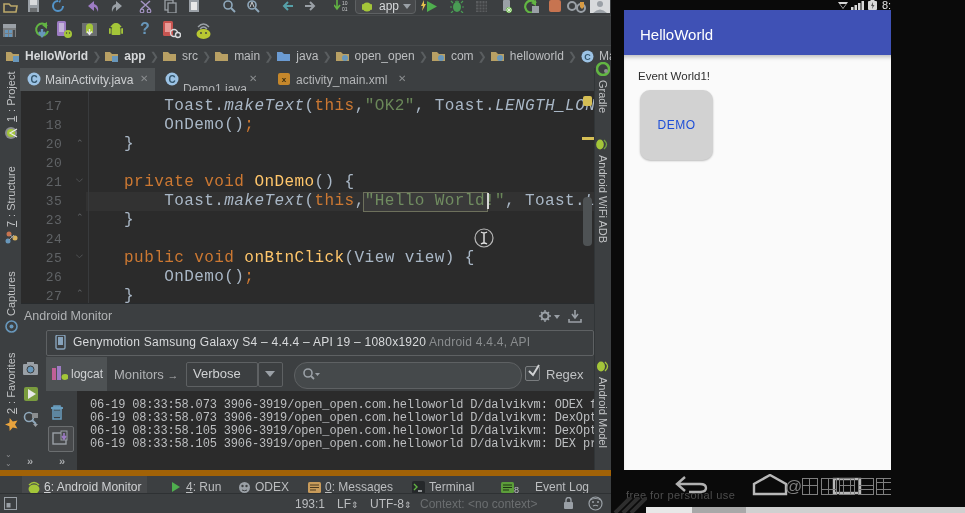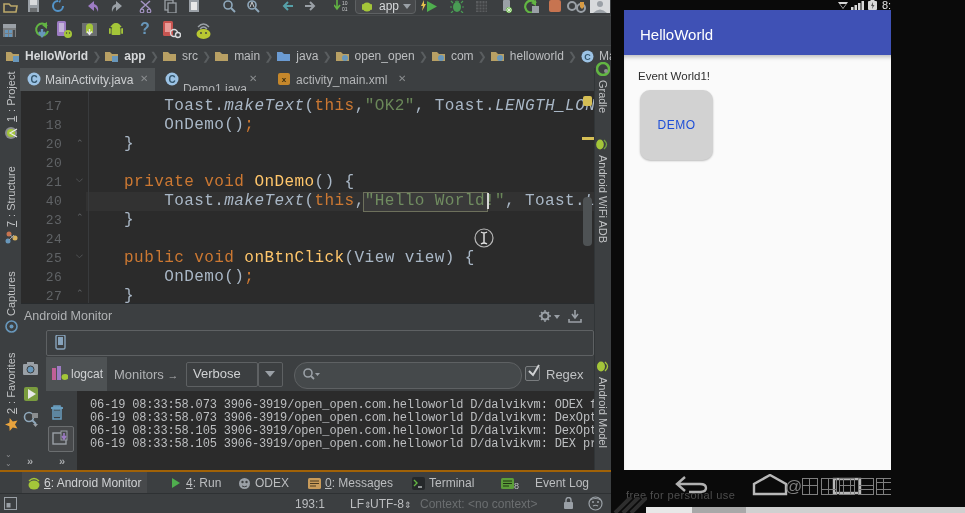--- a/index.html
+++ b/index.html
@@ -278,21 +278,21 @@
 
   <div class="a" id="editor" style="left:21px;top:91px;width:573px;height:212px;background:#2b2b2b;overflow:hidden">
 
     <div class="a" style="left:65px;top:101px;width:508px;height:19px;background:#323232"></div>
     <div class="a" style="left:67px;top:0;width:1px;height:212px;background:#393b3d"></div>
     <div class="num" style="top:6px">17</div>
       <div class="num" style="top:25px">18</div>
       <div class="num" style="top:44px">20</div>
       <div class="num" style="top:63px">20</div>
       <div class="num" style="top:82px">21</div>
-      <div class="num" style="top:101px">40</div>
+      <div class="num" style="top:101px">35</div>
       <div class="num" style="top:120px">23</div>
       <div class="num" style="top:139px">24</div>
       <div class="num" style="top:158px">25</div>
       <div class="num" style="top:177px">26</div>
       <div class="num" style="top:196px">27</div>
     <pre class="cl" style="left:63px;top:6px">        Toast.<span class="it">makeText</span>(<span class="kw">this</span>,<span class="st">"OK2"</span>, Toast.<span class="it">LENGTH_LON</span></pre>
     <pre class="cl" style="left:63px;top:25px">        OnDemo()<span class="kw">;</span></pre>
     <pre class="cl" style="left:63px;top:44px">    }</pre>
     <pre class="cl" style="left:63px;top:82px">    <span class="kw">private void </span><span class="fn">OnDemo</span>() {</pre>
     <pre class="cl" style="left:63px;top:101px">        Toast.<span class="it">makeText</span>(<span class="kw">this</span>,<span class="st">"Hello World!"</span>, Toast.<span class="it">LE</span></pre>
@@ -328,20 +328,21 @@
     <svg class="a" style="left:547px;top:6px" width="14" height="13">
         <path d="M7 0 L7 7 M4 4 L7 8 L10 4" stroke="#9aa0a6" stroke-width="1.6" fill="none"></path>
         <path d="M1 9 L1 12 L13 12 L13 9" stroke="#9aa0a6" stroke-width="1.6" fill="none"></path>
       </svg>
 
     <div class="a" style="left:25px;top:26px;width:546px;height:24px;border:1px solid #5e6163;border-radius:2px"></div>
     <svg class="a" style="left:34px;top:31px" width="11" height="15">
         <rect x="1" y="0" width="9" height="14" rx="1.5" fill="none" stroke="#87a3bb" stroke-width="1.4"></rect>
         <rect x="3" y="2" width="5" height="8" fill="#87a3bb"></rect>
       </svg>
+    <div class="a" style="left:52px;top:31px;font-size:12px;letter-spacing:0.25px;color:#d8dadc;white-space:nowrap">Genymotion Samsung Galaxy S4 – 4.4.4 – API 19 – 1080x1920 <span style="color:#8a8d8f">Android 4.4.4, API</span></div>
 
     <div class="a" style="left:25px;top:53px;width:61px;height:34px;background:#4e5254"></div>
     <svg class="a" style="left:31px;top:62px" width="16" height="15">
         <rect x="0" y="2" width="4" height="12" fill="#c06097"></rect>
         <rect x="5" y="0" width="4" height="14" fill="#9d7cc4"></rect>
         <ellipse cx="13" cy="11" rx="3.5" ry="3" fill="#a4c639"></ellipse>
       </svg>
     <div class="a" style="left:50px;top:63px;font-size:12px;color:#d0d2d4">logcat</div>
     <div class="a" style="left:93px;top:63px;font-size:13px;color:#b0b2b4">Monitors <span style="font-size:11px">→</span></div>
     <div class="a" style="left:165px;top:58px;width:70px;height:23px;border:1px solid #5e6163;border-radius:2px"></div>
@@ -410,21 +411,21 @@
       <span>Android WiFi ADB</span>
     </div>
   <div class="vr" style="left:611px;top:360px">
       <svg width="13" height="13">
         <ellipse cx="6.5" cy="8" rx="5" ry="4" fill="#a4c639"></ellipse>
         <path d="M2 4 Q6.5 -1 11 4" fill="none" stroke="#a4c639" stroke-width="1.4"></path>
       </svg>
       <span>Android Model</span>
     </div>
 
-  <div class="a" id="btoolbar" style="left:0;top:470px;width:612px;height:23px;background:#3c3f41;border-top:2px solid #a16207">
+  <div class="a" id="btoolbar" style="left:0;top:470px;width:612px;height:23px;background:#3c3f41;border-top:6px solid #a16207">
     <div class="a" style="left:22px;top:0;width:125px;height:22px;background:#47494b"></div>
     <svg class="a" style="left:27px;top:5px" width="14" height="13">
         <ellipse cx="7" cy="8" rx="5.5" ry="4.5" fill="#a4c639"></ellipse>
         <path d="M2 4 Q7 -1 12 4" fill="none" stroke="#a4c639" stroke-width="1.5"></path>
       </svg>
     <div class="a t" style="left:44px;top:4px;color:#d0d2d4"><u>6</u>: Android Monitor</div>
     <svg class="a" style="left:170px;top:5px" width="12" height="12">
         <path d="M2 1 L10 6 L2 11 Z" fill="#4fae4e"></path>
       </svg>
     <div class="a t" style="left:186px;top:4px"><u>4</u>: Run</div>
@@ -453,21 +454,21 @@
     <div class="a" style="left:514px;top:9px;color:#c0c2c4;font-size:9px">8</div>
     <div class="a t" style="left:535px;top:4px">Event Log</div>
   </div>
 
   <div class="a" id="status" style="left:0;top:493px;width:612px;height:20px;background:#3c3f41;border-top:1px solid #2e3133">
     <svg class="a" style="left:4px;top:3px" width="13" height="13">
         <rect x="0.5" y="0.5" width="12" height="12" fill="none" stroke="#9aa0a6" stroke-width="1"></rect>
         <rect x="2.5" y="6" width="4" height="4.5" fill="#9aa0a6"></rect>
       </svg>
     <div class="a t" style="left:295px;top:3px">193:1</div>
-    <div class="a t" style="left:350px;top:3px">LF<span style="font-size:9px">⇕</span></div>
+    <div class="a t" style="left:337px;top:3px">LF<span style="font-size:9px">⇕</span></div>
     <div class="a t" style="left:370px;top:3px">UTF-8<span style="font-size:9px">⇕</span></div>
     <div class="a t" style="left:420px;top:3px;color:#6b6e70">Context: &lt;no context&gt;</div>
     <svg class="a" style="left:563px;top:3px" width="11" height="13">
         <rect x="1" y="5" width="9" height="7" rx="1" fill="#9aa0a6"></rect>
         <path d="M3 5 L3 3 a2.5 2.5 0 0 1 5 0 L8 5" fill="none" stroke="#9aa0a6" stroke-width="1.4"></path>
       </svg>
     <svg class="a" style="left:588px;top:2px" width="15" height="15">
         <circle cx="7.5" cy="7.5" r="6.5" fill="none" stroke="#9aa0a6" stroke-width="1.2"></circle>
         <circle cx="5" cy="6" r="1" fill="#9aa0a6"></circle>
         <circle cx="10" cy="6" r="1" fill="#9aa0a6"></circle>

